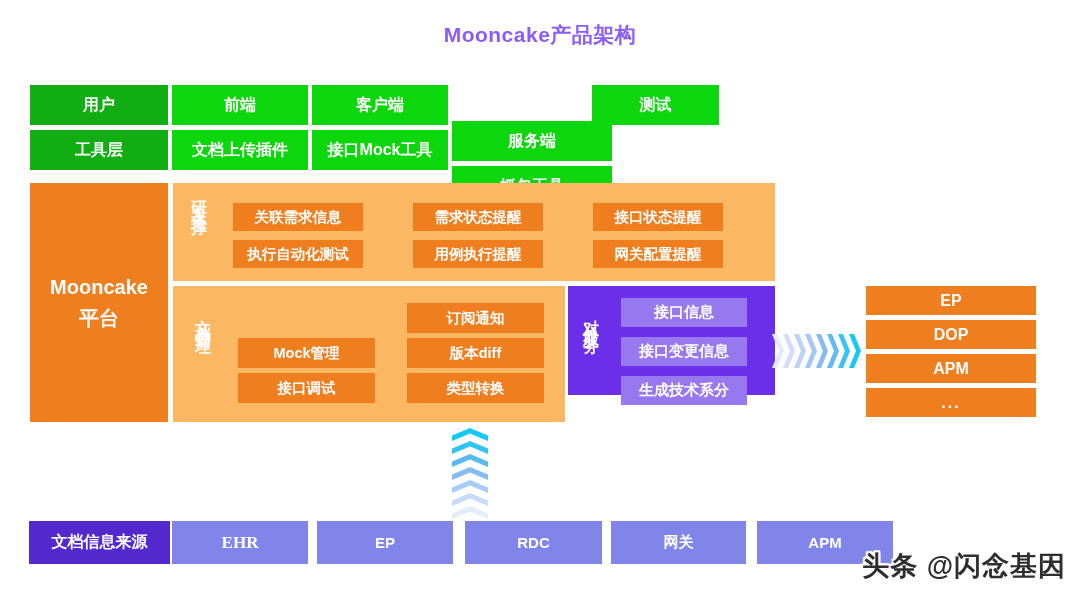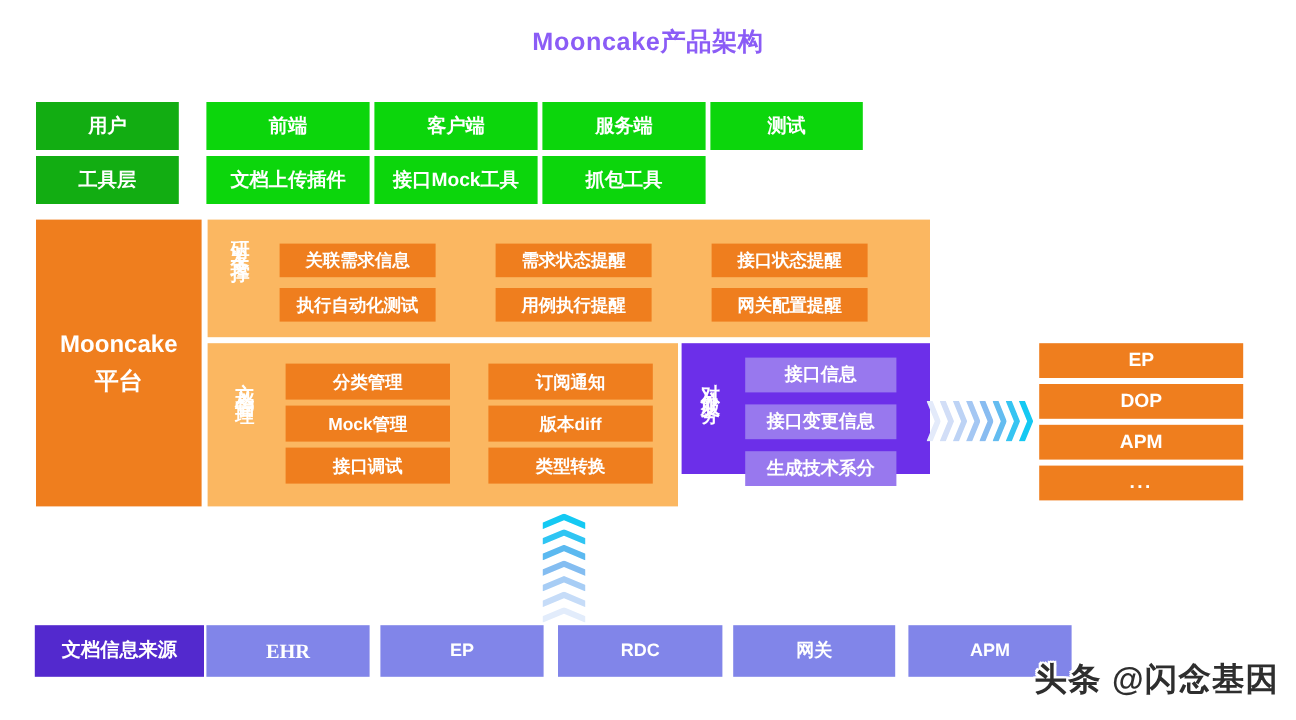--- a/index.html
+++ b/index.html
@@ -11,24 +11,24 @@
            font-size:21px; font-weight:bold; color:#8b5cf6; letter-spacing:0.5px; }
 
   .box { position:absolute; display:flex; align-items:center; justify-content:center;
          color:#fff; font-weight:bold; font-size:16px; }
 
   
   .green  { background:var(--green); }
   .greend { background:var(--green-dark); }
   .r1 { top:85px;  height:40px; }
   .r2 { top:130px; height:40px; }
-  .c0 { left:30px;  width:119px; }
+  .c0 { left:30px;  width:138px; }
   .c1 { left:172px; width:136px; }
   .c2 { left:312px; width:136px; }
-  .c3 { left:452px; width:136px; }
+  .c3 { left:452px; width:160px;margin-top:36px; }
   .c4 { left:592px; width:127px; }
 
   
   .platform { left:30px; top:183px; width:138px; height:239px; background:var(--orange);
               flex-direction:column; font-size:20px; line-height:1.55; text-align:center; }
 
   .panel { position:absolute; background:var(--orange-light); }
   .dev-panel { left:173px; top:183px; width:602px; height:98px; }
   .doc-panel { left:173px; top:286px; width:392px; height:136px; }
   .ext-panel { left:568px; top:286px; width:207px; height:109px; background:var(--purple); }
@@ -119,21 +119,20 @@
     <div class="btn db1">关联需求信息</div>
     <div class="btn db2">需求状态提醒</div>
     <div class="btn db3">接口状态提醒</div>
     <div class="btn db4">执行自动化测试</div>
     <div class="btn db5">用例执行提醒</div>
     <div class="btn db6">网关配置提醒</div>
   </div>
 
   <div class="panel doc-panel">
     <div class="v-label doc-label">文档管理</div>
-    <div class="btn mb1">分类管理</div>
     <div class="btn mb2">订阅通知</div>
     <div class="btn mb3">Mock管理</div>
     <div class="btn mb4">版本diff</div>
     <div class="btn mb5">接口调试</div>
     <div class="btn mb6">类型转换</div>
   </div>
 
   <div class="panel ext-panel">
     <div class="v-label ext-label">对外服务</div>
     <div class="btn eb1">接口信息</div>

